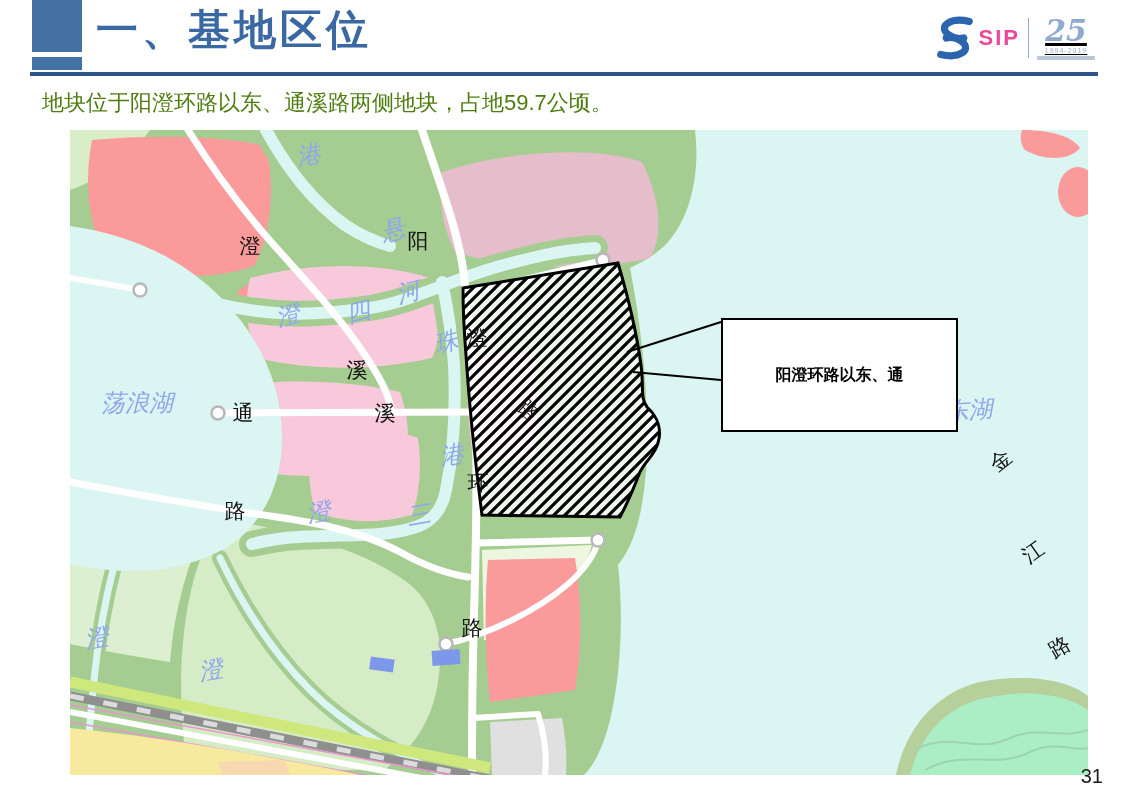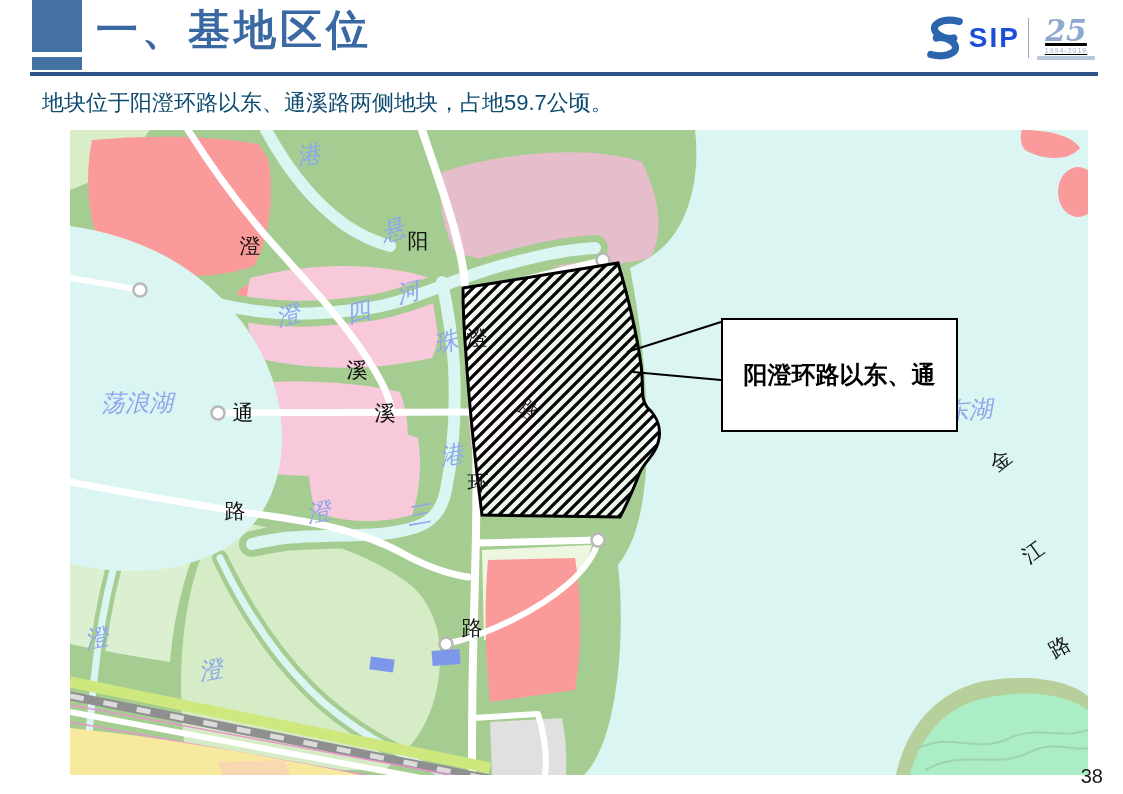--- a/index.html
+++ b/index.html
@@ -4,39 +4,39 @@
 <style>
   html,body{margin:0;padding:0;background:#fff;}
   #page{position:relative;width:1113px;height:794px;background:#ffffff;overflow:hidden;
         font-family:"Liberation Sans", sans-serif;}
   
   #deco-sq{position:absolute;left:32px;top:0;width:50px;height:52px;background:#4472a4;}
   #deco-bar{position:absolute;left:32px;top:57px;width:50px;height:13px;background:#4472a4;}
   #page-title{position:absolute;left:96px;top:2px;font-size:42px;font-weight:bold;color:#3a68a2;
               letter-spacing:4px;white-space:nowrap;}
   #header-rule{position:absolute;left:30px;top:72px;width:1068px;height:4px;background:#2e5388;}
-  #subtitle{position:absolute;left:42px;top:88px;font-size:22px;color:#0c4a6e;white-space:nowrap;}
+  #subtitle{position:absolute;left:42px;top:88px;font-size:22px;color:#4d7c0f;white-space:nowrap;}
   
   #logo{position:absolute;right:18px;top:12px;display:flex;align-items:center;height:52px;}
-  #logo .sip-text{font-size:28px;font-weight:bold;color:#1d4ed8;letter-spacing:2px;margin-left:2px;}
+  #logo .sip-text{font-size:22px;font-weight:bold;color:#ec4899;letter-spacing:2px;margin-left:2px;}
   #logo .divider{width:1px;height:40px;background:#93a9c4;margin:0 8px;}
   #anniv{display:flex;flex-direction:column;align-items:center;line-height:1;text-decoration:underline;}
   #anniv .n25{font-size:30px;font-weight:bold;font-style:italic;color:#8fa9cf;
               font-family:"DejaVu Serif",serif;}
   #anniv .years{font-size:7px;color:#9db0cb;letter-spacing:1px;margin-top:1px;}
   #anniv .micro{width:58px;height:4px;background:#b9c7da;margin-top:2px;border-radius:1px;}
   
   #map-wrap{position:absolute;left:70px;top:130px;width:1018px;height:645px;}
   svg text{user-select:none;}
   .road-label{font-family:"DejaVu Serif",serif;font-size:21px;fill:#111;text-anchor:middle;}
   .water-label{font-family:"DejaVu Serif",serif;font-style:italic;font-size:24px;fill:#8ea6ec;text-anchor:middle;}
   
   #callout-box{position:absolute;left:721px;top:318px;width:237px;height:114px;background:#ffffff;
                border:2px solid #000;box-sizing:border-box;display:flex;flex-direction:column;
-               justify-content:center;text-align:center;font-size:24px;font-weight:bold;color:#000;
+               justify-content:center;text-align:center;font-size:16px;font-weight:bold;color:#000;
                line-height:36px;}
   #page-number{position:absolute;right:10px;bottom:6px;font-size:20px;color:#1a1a1a;}
 </style>
 </head>
 <body>
 
 <div id="page">
 
   <div id="deco-sq"></div>
   <div id="deco-bar"></div>
@@ -199,14 +199,14 @@
         <path d="M557,222 L651,192"></path>
         <path d="M563,242 L651,250"></path>
       </g>
     </svg>
   </div>
 
   <div id="callout-box">
     <div>阳澄环路以东、通</div>
   </div>
 
-  <div id="page-number">38</div>
+  <div id="page-number">31</div>
 </div>
 
 </body></html>

